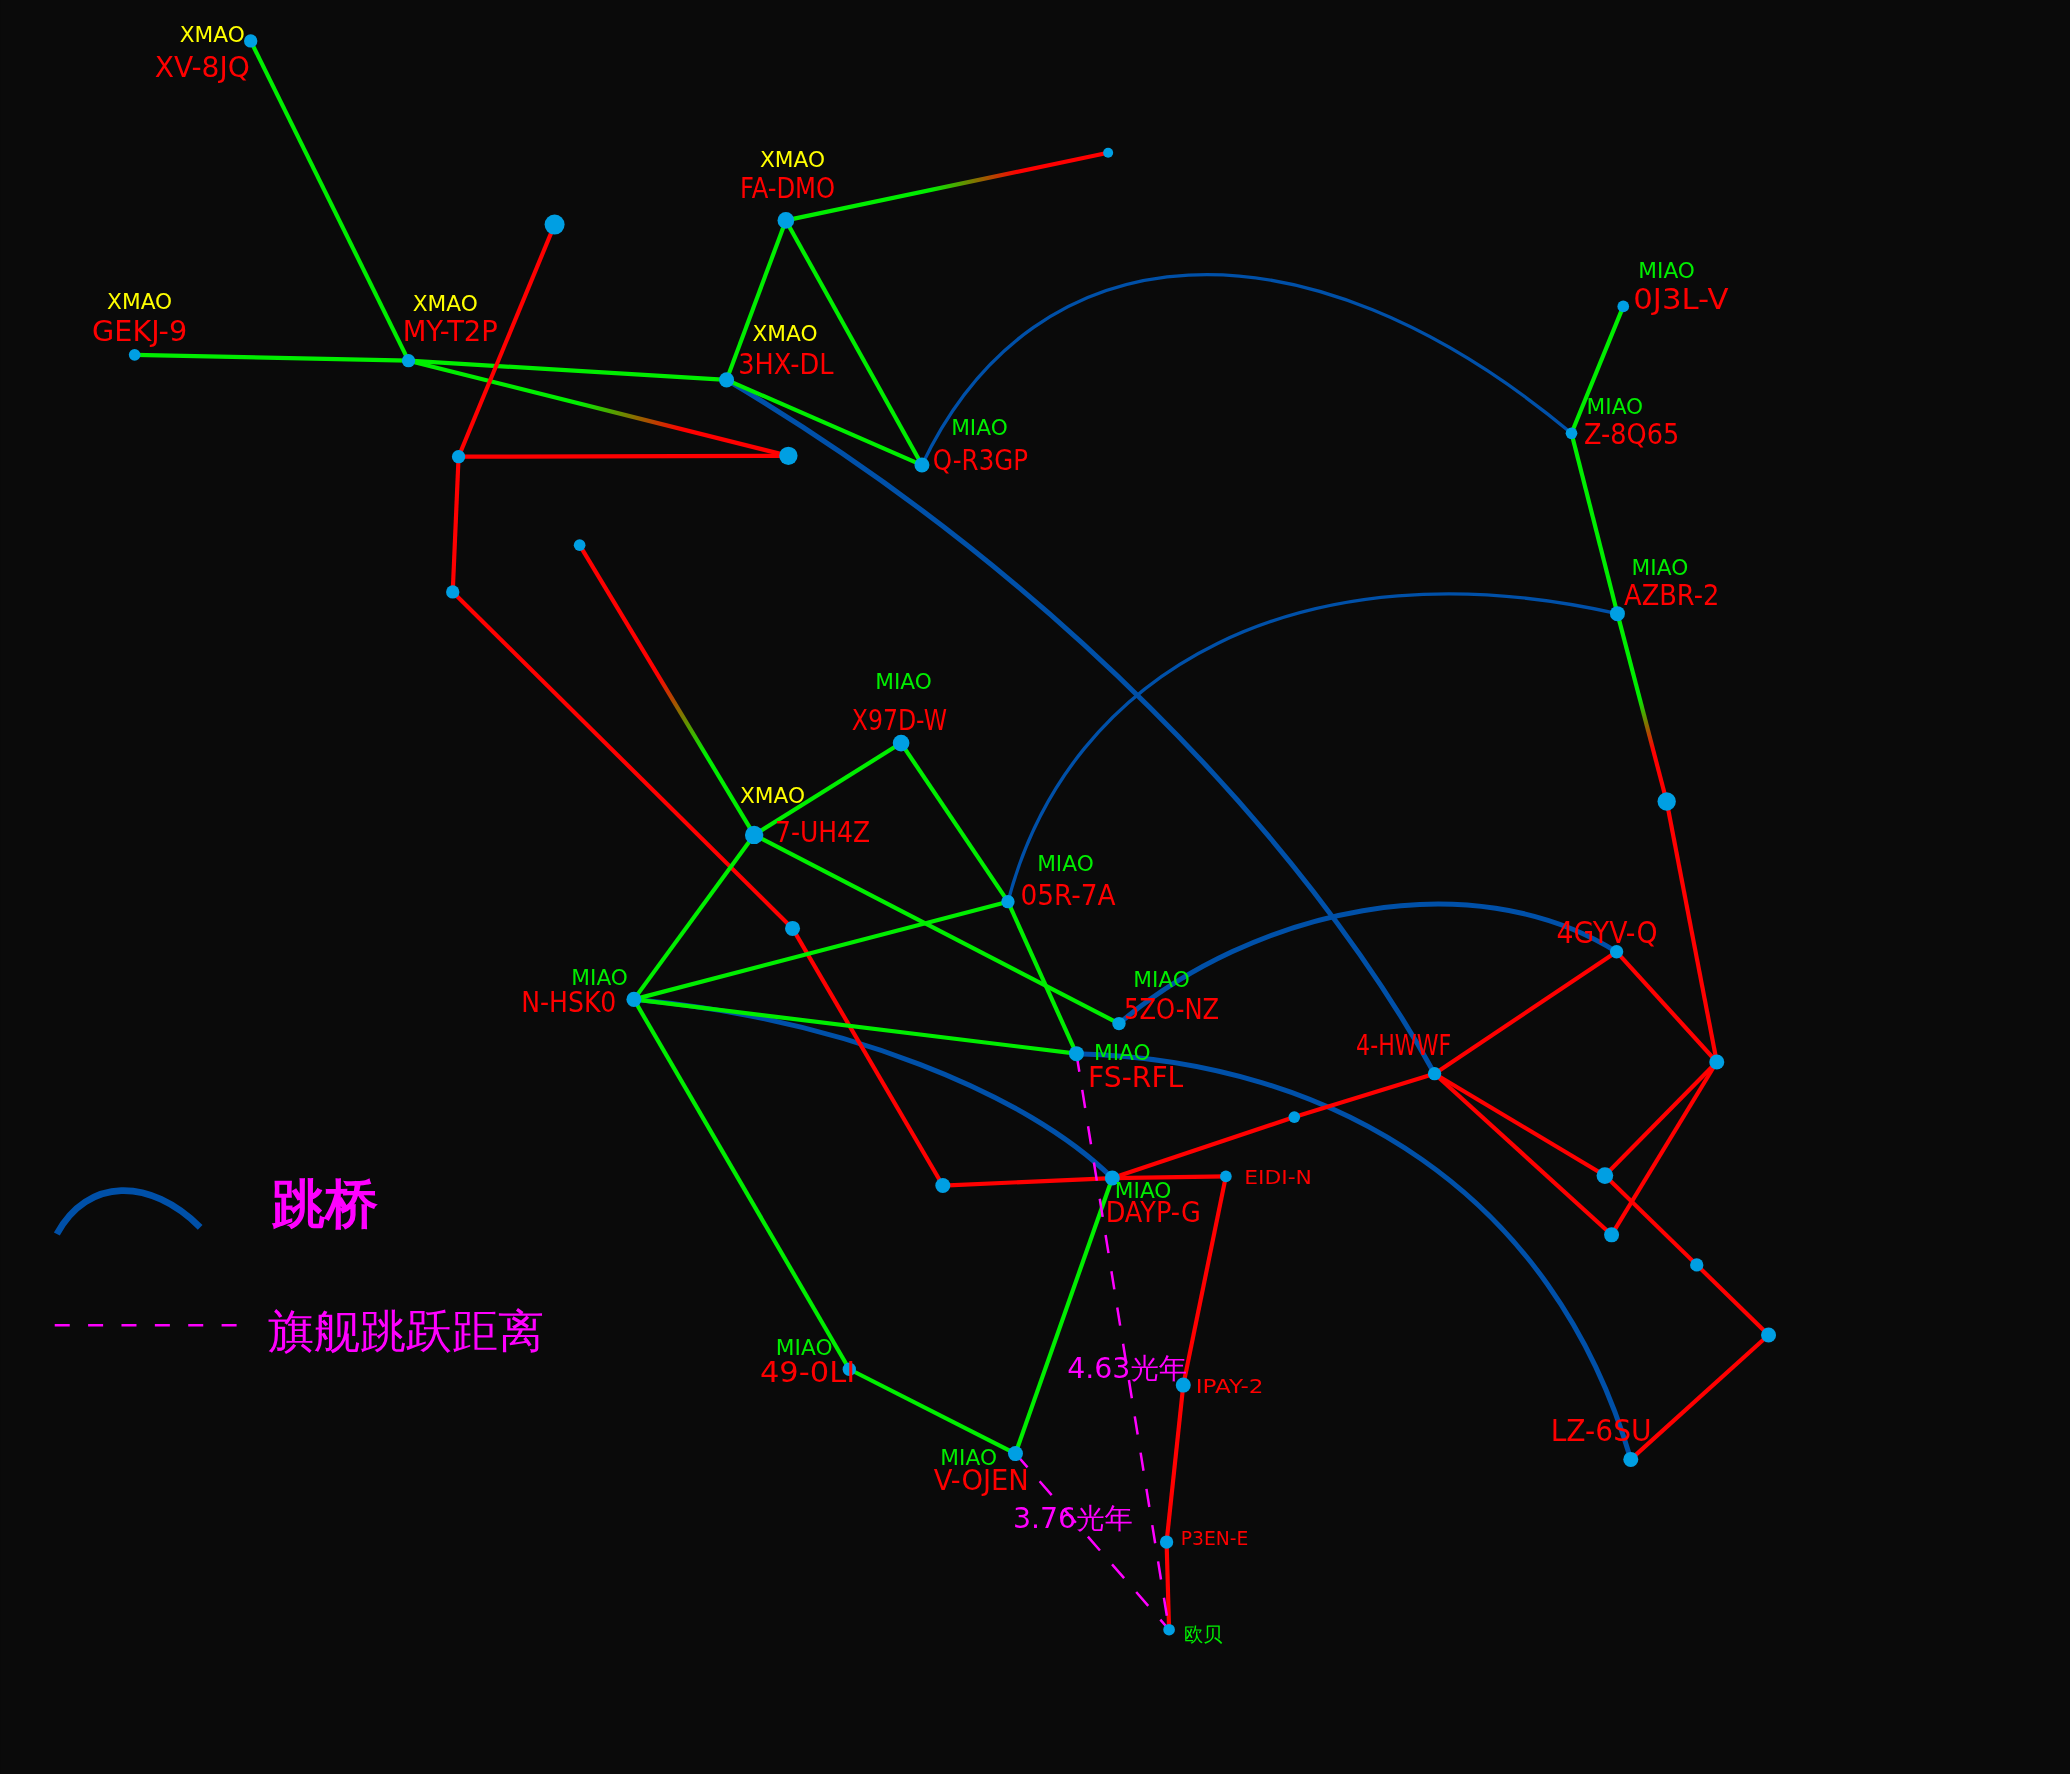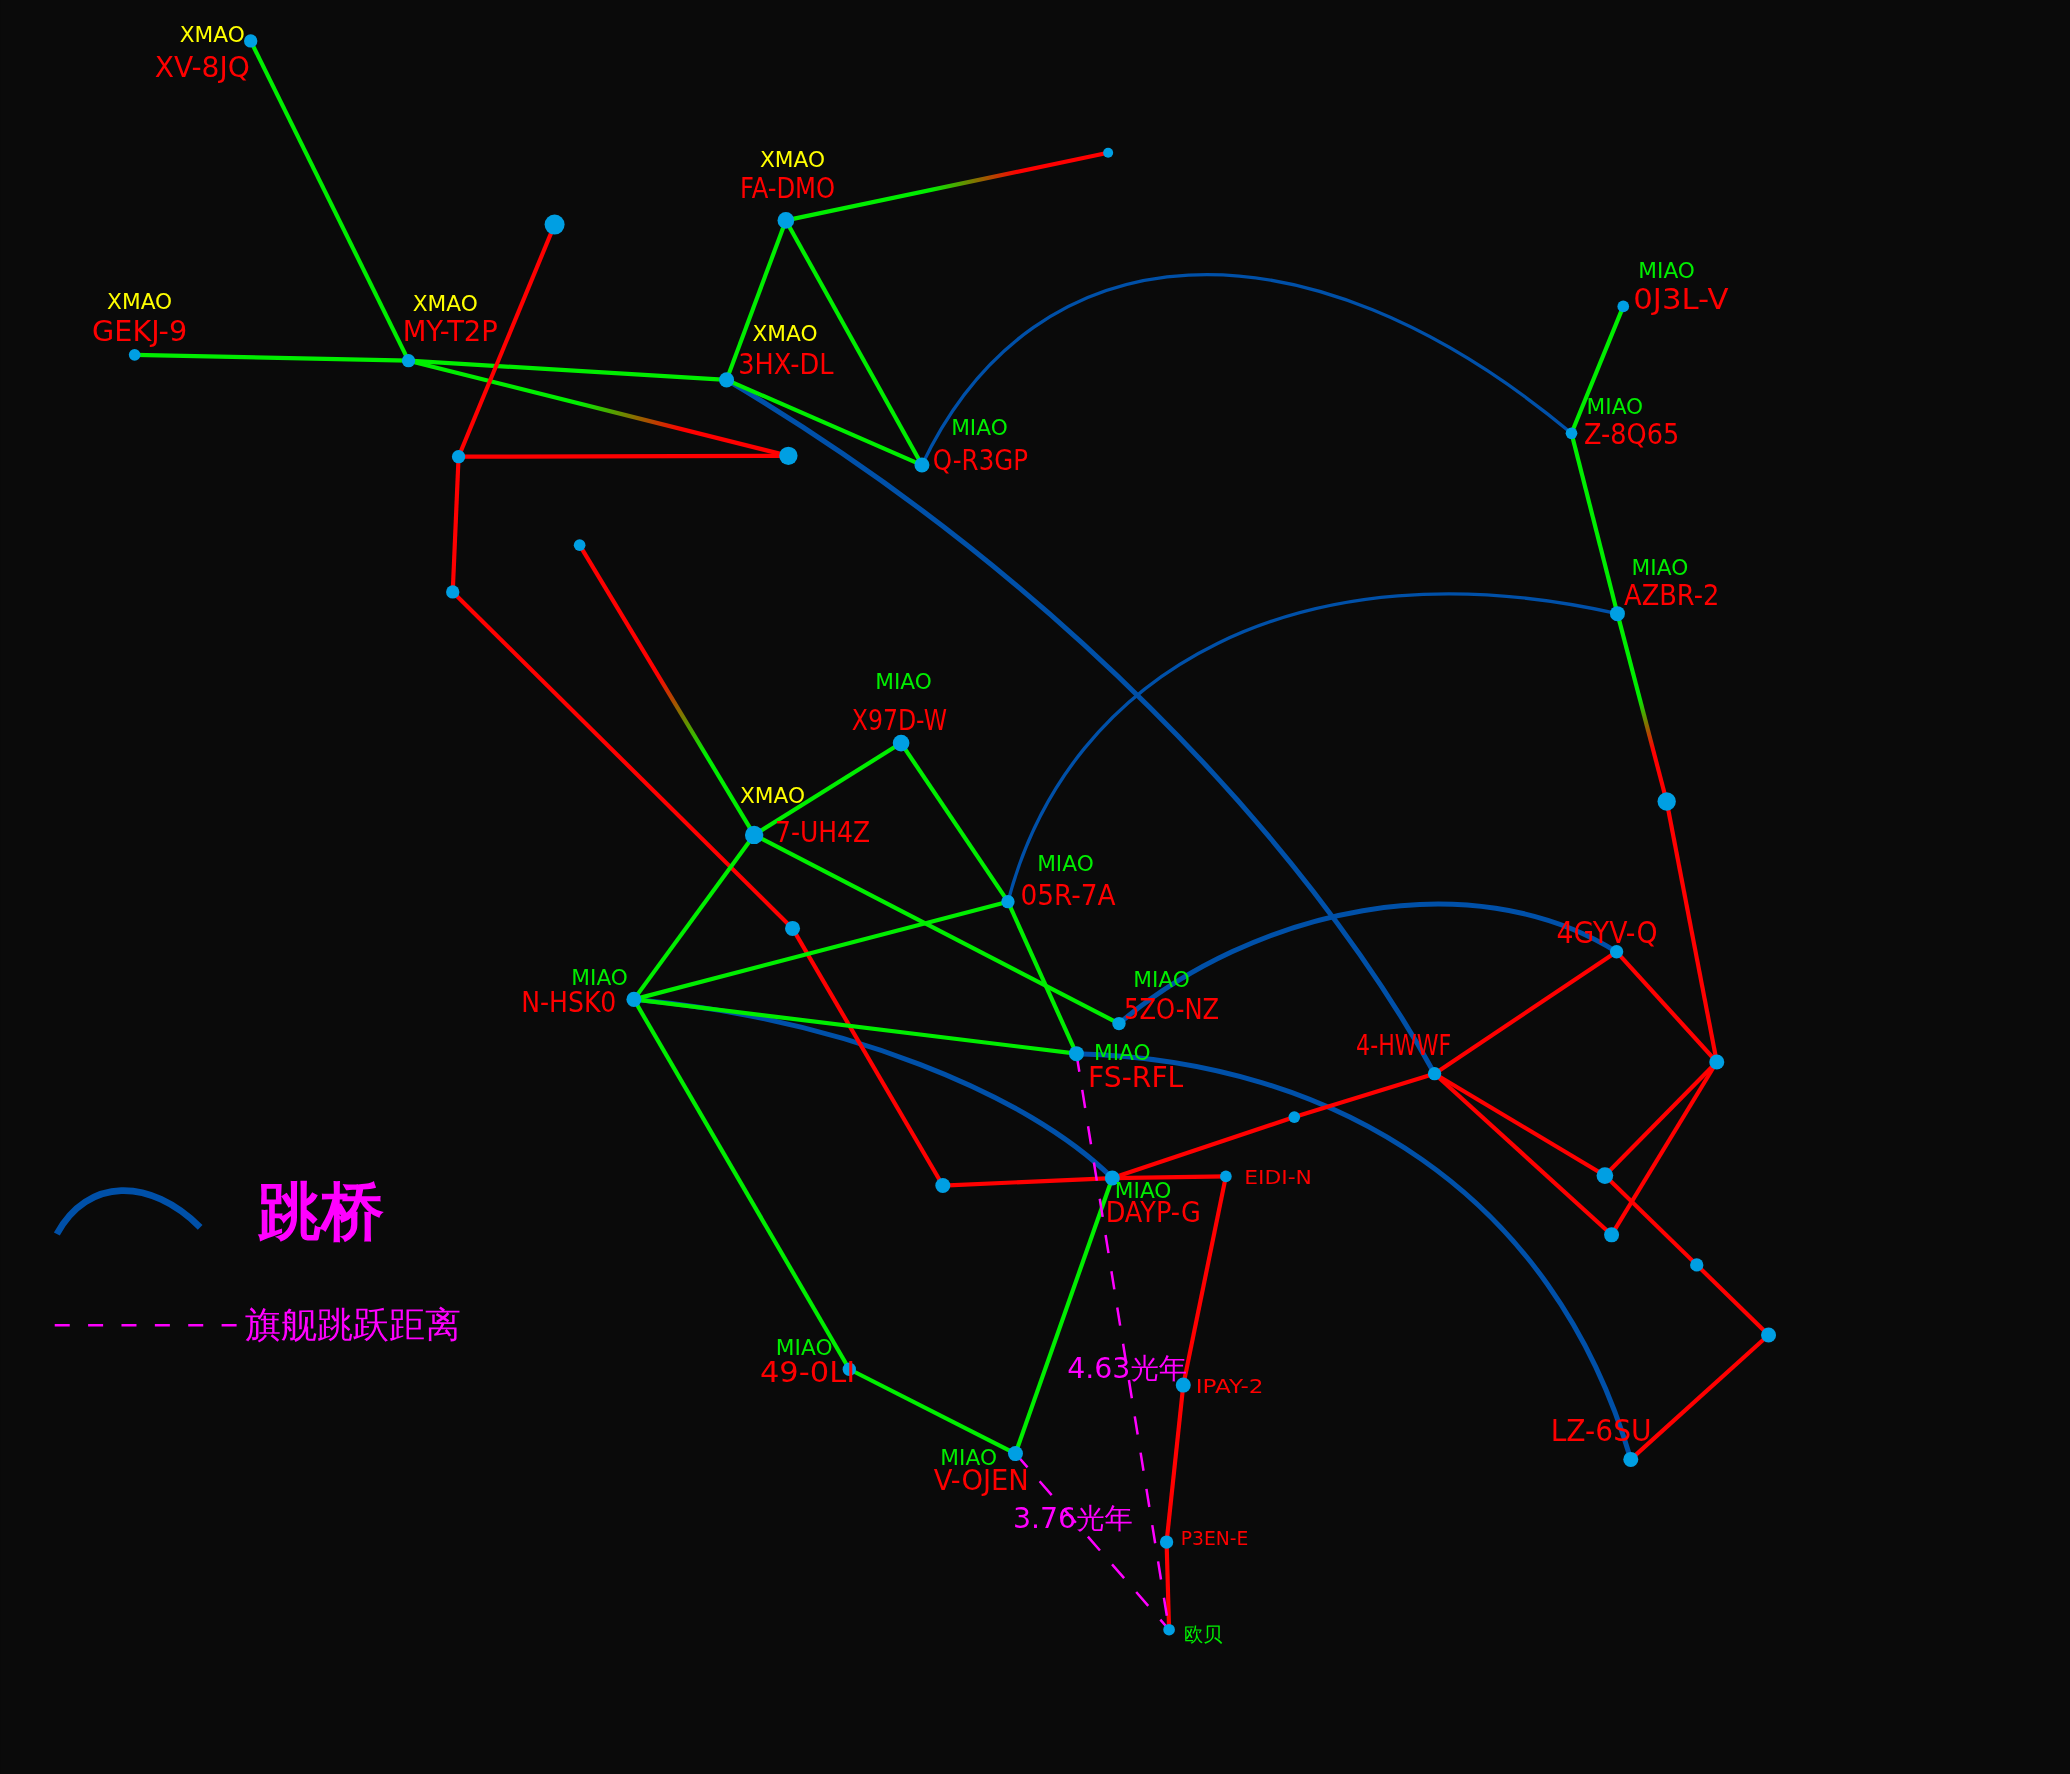--- a/index.html
+++ b/index.html
@@ -179,18 +179,18 @@
       <text x="1118" y="1785" font-size="34" fill="#ff0000" font-family="DejaVu Sans, Liberation Sans, sans-serif" textLength="114" lengthAdjust="spacingAndGlyphs">V-OJEN</text>
       <text x="1126" y="1755" font-size="26" fill="#00ee00" font-family="DejaVu Sans, Liberation Sans, sans-serif">MIAO</text>
       <text x="1414" y="1850" font-size="24" fill="#ff0000" font-family="DejaVu Sans, Liberation Sans, sans-serif" textLength="81" lengthAdjust="spacingAndGlyphs">P3EN-E</text>
       <text x="1418" y="1966" font-size="24" fill="#00ee00" font-family="DejaVu Sans, Liberation Sans, sans-serif" textLength="46" lengthAdjust="spacingAndGlyphs">欧贝</text>
     </g>
 </svg>
 
 <svg style="position:absolute;left:50px;top:1169px" width="167" height="75" viewBox="0 0 200 90">
   <path d="M 8 78 C 45 10 120 10 180 70" stroke="#0050a8" stroke-width="8" fill="none"></path>
 </svg>
-<div class="legend-text" style="left:258px;top:1169px;font-size:63px;font-weight:bold;">跳桥</div>
+<div class="legend-text" style="left:272px;top:1169px;font-size:53px;font-weight:bold;">跳桥</div>
 <svg style="position:absolute;left:53px;top:1317px" width="192" height="16.7" viewBox="0 0 230 20">
   <line x1="2" y1="10" x2="220" y2="10" stroke="#ff00ff" stroke-width="3" stroke-dasharray="18,22"></line>
 </svg>
-<div class="legend-text" style="left:245px;top:1301px;font-size:36px;">旗舰跳跃距离</div>
+<div class="legend-text" style="left:268px;top:1301px;font-size:46px;">旗舰跳跃距离</div>
 
 
 </body></html>

